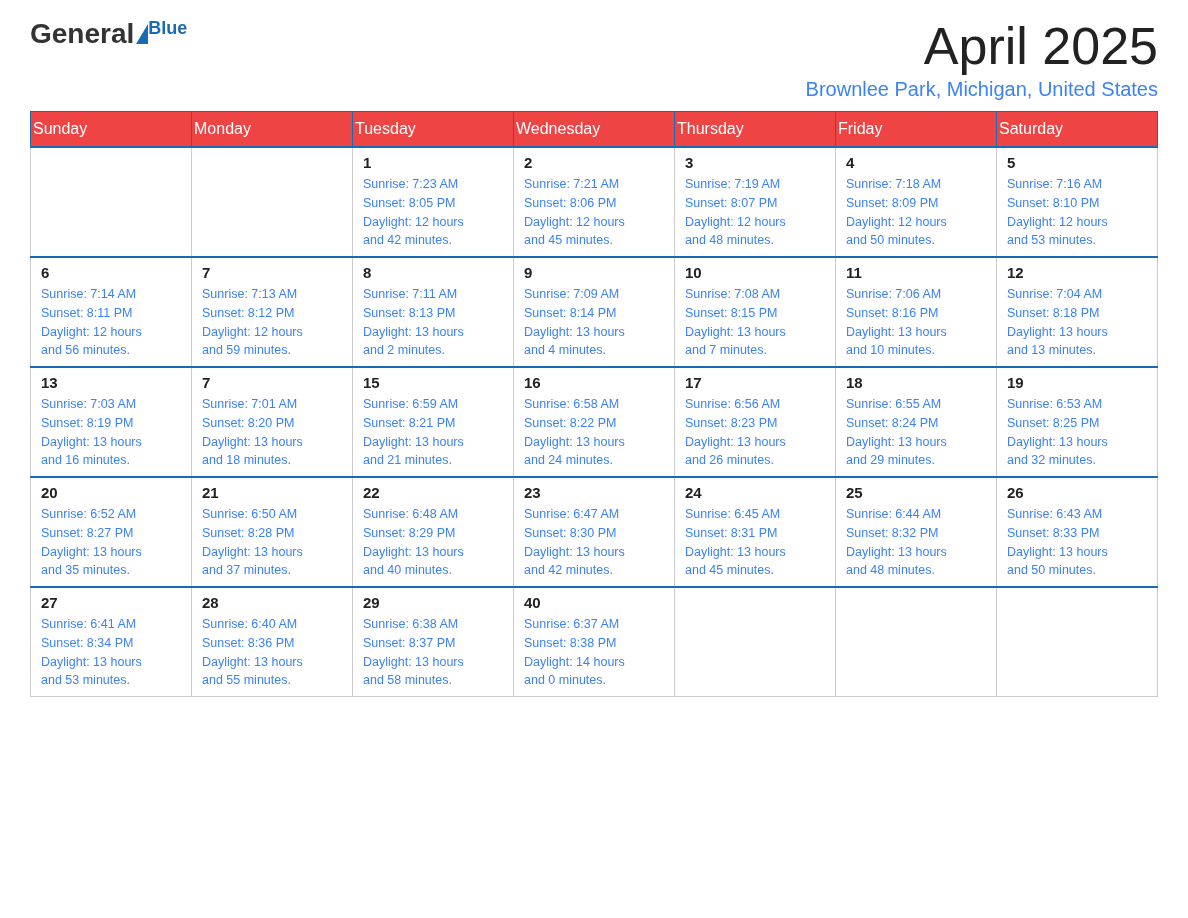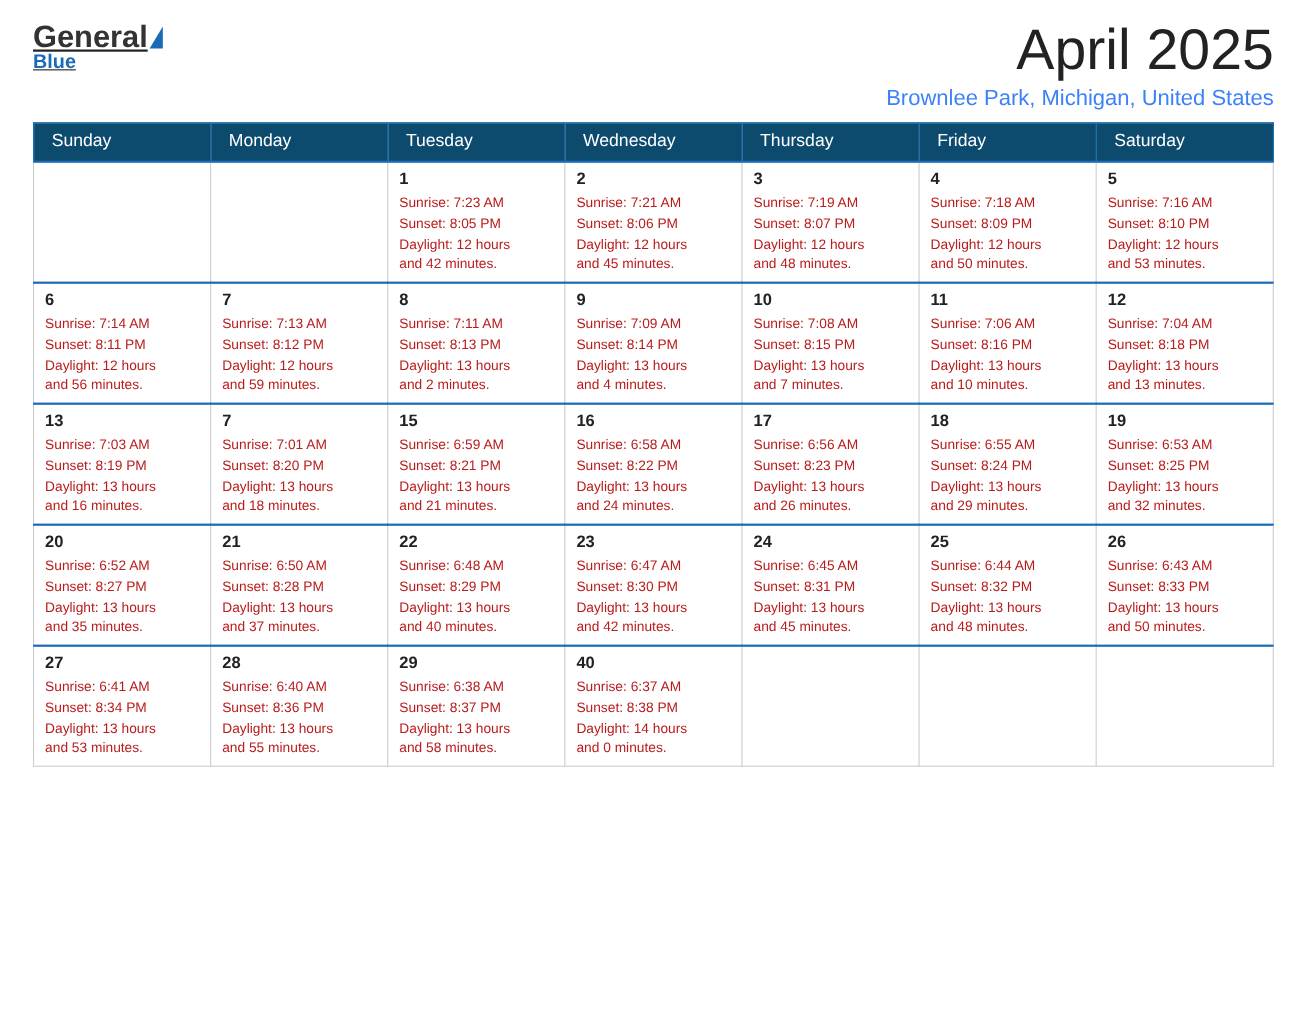--- a/index.html
+++ b/index.html
@@ -38,22 +38,21 @@
 
     .logo-sub {
       font-size: 18px;
       color: #1a6bb5;
       font-weight: bold;
       margin-top: -2px;
     }
 
     .logo-wrapper {
       display: flex;
-      flex-direction: column;
-      text-decoration: underline;
+      flex-direction: row;
     }
 
     .logo-top {
       display: flex;
       align-items: flex-start;
     }
 
     .title-section {
       text-align: right;
     }
@@ -71,23 +70,23 @@
       margin-top: 6px;
     }
 
     .calendar {
       width: 100%;
       border-collapse: collapse;
       margin-top: 10px;
     }
 
     .calendar th {
-      background-color: #0c4a6e;
+      background-color: #ef4444;
       color: #fff;
-      padding: 8px 16px;
+      padding: 8px 2px;
       text-align: left;
       font-size: 16px;
       font-weight: normal;
       border: 1px solid #1a6bb5;
     }
 
     .calendar td {
       vertical-align: top;
       padding: 6px 10px;
       border: 1px solid #ccc;
@@ -99,21 +98,21 @@
 
     .day-number {
       font-size: 15px;
       font-weight: bold;
       color: #222;
       display: block;
       margin-bottom: 4px;
     }
 
     .day-info {
-      color: #b91c1c;
+      color: #3b82f6;
       font-size: 12.5px;
       line-height: 1.5;
     }
 
     .calendar tr td:first-child {
       border-left: 1px solid #ccc;
     }
 
     .calendar tbody tr {
       border-top: 2px solid #1a6bb5;

